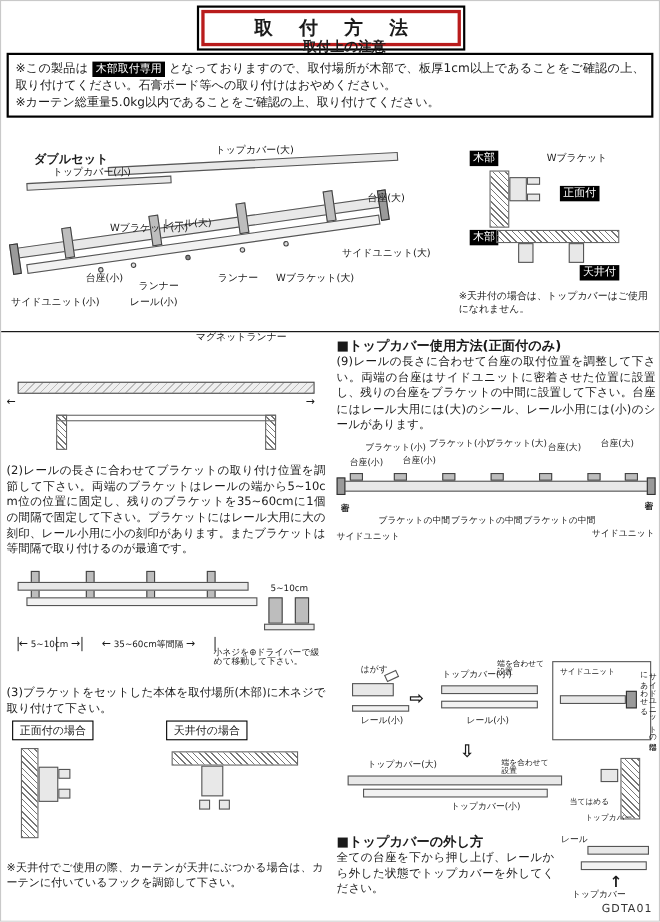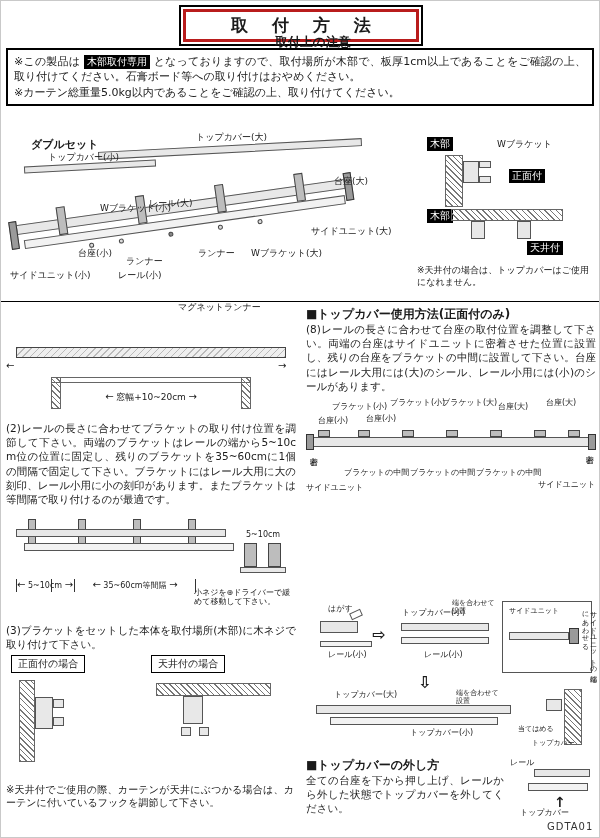--- a/index.html
+++ b/index.html
@@ -115,25 +115,20 @@
   <div class="abs divider" style="left:0;top:300px;width:600px;height:0;"></div>
 
 
   <div class="abs" style="left:5px;top:342px;width:290px;height:72px;">
     <div class="abs railbar" style="left:10px;top:4px;width:270px;height:11px;"></div>
     <span class="abs arrow" style="left:0;top:18px;">←</span>
     <span class="abs arrow" style="left:272px;top:18px;">→</span>
     <div class="abs" style="left:45px;top:34px;width:200px;height:6px;border:1px solid #666;background:#fff;"></div>
     <div class="abs hatch" style="left:45px;top:34px;width:10px;height:32px;"></div>
     <div class="abs hatch" style="left:235px;top:34px;width:10px;height:32px;"></div>
-    <div class="abs dim" style="left:58px;top:48px;width:174px;border:none;">
-      <span class="arrow">←</span>
-      <span style="font-size:9px;">窓幅+10~20cm</span>
-      <span class="arrow">→</span>
-    </div>
   </div>
 
   <div class="abs txt" style="left:5px;top:420px;width:290px;">(2)レールの長さに合わせてブラケットの取り付け位置を調節して下さい。両端のブラケットはレールの端から5~10cm位の位置に固定し、残りのブラケットを35~60cmに1個の間隔で固定して下さい。ブラケットにはレール大用に大の刻印、レール小用に小の刻印があります。またブラケットは等間隔で取り付けるのが最適です。</div>
 
   <div class="abs" style="left:5px;top:500px;width:290px;height:116px;">
     <div class="abs bar-dark" style="left:22px;top:18px;width:8px;height:26px;"></div>
     <div class="abs bar-dark" style="left:72px;top:18px;width:8px;height:26px;"></div>
     <div class="abs bar-dark" style="left:127px;top:18px;width:8px;height:26px;"></div>
     <div class="abs bar-dark" style="left:182px;top:18px;width:8px;height:26px;"></div>
     <div class="abs bar" style="left:10px;top:28px;width:210px;height:8px;"></div>
@@ -172,21 +167,21 @@
     <div class="abs hatch" style="left:5px;top:8px;width:115px;height:13px;"></div>
     <div class="abs bar" style="left:32px;top:21px;width:20px;height:28px;"></div>
     <div class="abs bar" style="left:30px;top:52px;width:10px;height:9px;"></div>
     <div class="abs bar" style="left:48px;top:52px;width:10px;height:9px;"></div>
   </div>
 
   <div class="abs sec-head" style="left:305px;top:305px;font-size:12px;">■トップカバー使用方法(正面付のみ)</div>
 
   <div class="abs txt-sm" style="left:5px;top:782px;width:288px;font-size:10px;">※天井付でご使用の際、カーテンが天井にぶつかる場合は、カーテンに付いているフックを調節して下さい。</div>
 
-  <div class="abs txt" style="left:305px;top:321px;width:290px;">(8)レールの長さに合わせて台座の取付位置を調整して下さい。両端の台座はサイドユニットに密着させた位置に設置し、残りの台座をブラケットの中間に設置して下さい。台座にはレール大用には(大)のシール、レール小用には(小)のシールがあります。</div>
+  <div class="abs txt" style="left:305px;top:321px;width:290px;">(9)レールの長さに合わせて台座の取付位置を調整して下さい。両端の台座はサイドユニットに密着させた位置に設置し、残りの台座をブラケットの中間に設置して下さい。台座にはレール大用には(大)のシール、レール小用には(小)のシールがあります。</div>
 
   <div class="abs" style="left:305px;top:398px;width:290px;height:96px;">
     <span class="abs lbl" style="left:26px;top:4px;">ブラケット(小)</span>
     <span class="abs lbl" style="left:84px;top:0;">ブラケット(小)</span>
     <span class="abs lbl" style="left:136px;top:0;">ブラケット(大)</span>
     <span class="abs lbl" style="left:192px;top:4px;">台座(大)</span>
     <span class="abs lbl" style="left:240px;top:0;">台座(大)</span>
     <span class="abs lbl" style="left:12px;top:18px;">台座(小)</span>
     <span class="abs lbl" style="left:60px;top:16px;">台座(小)</span>
 

